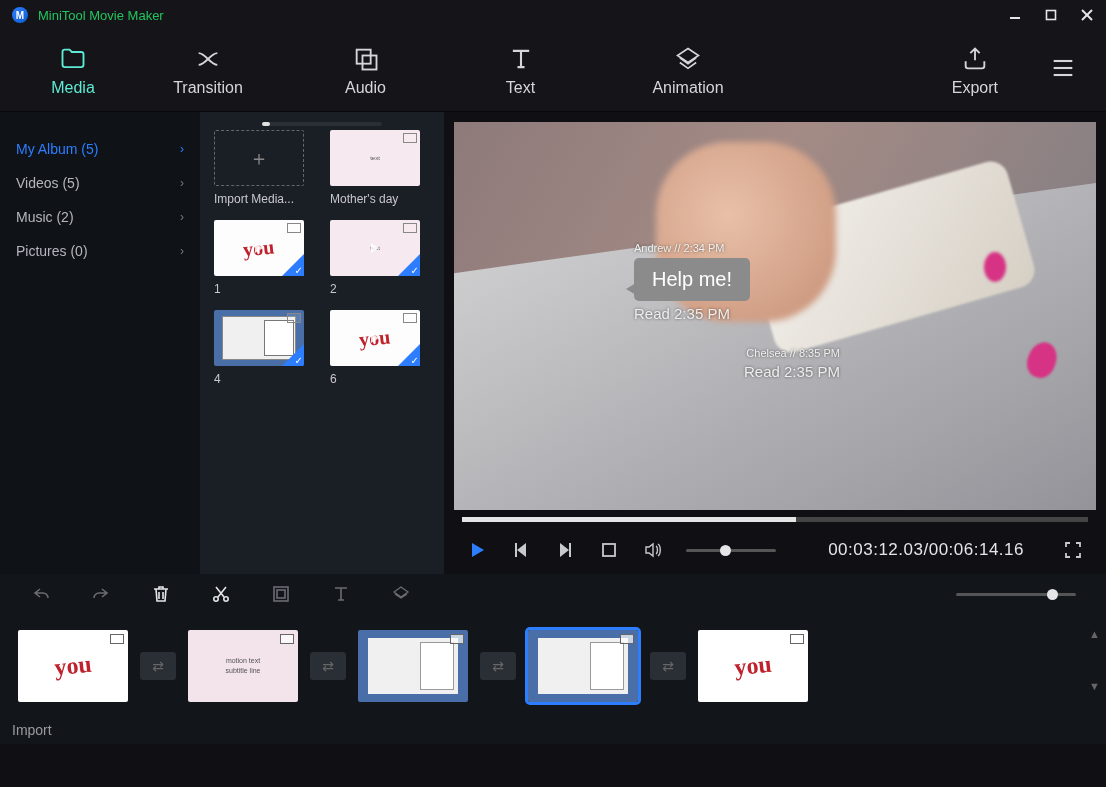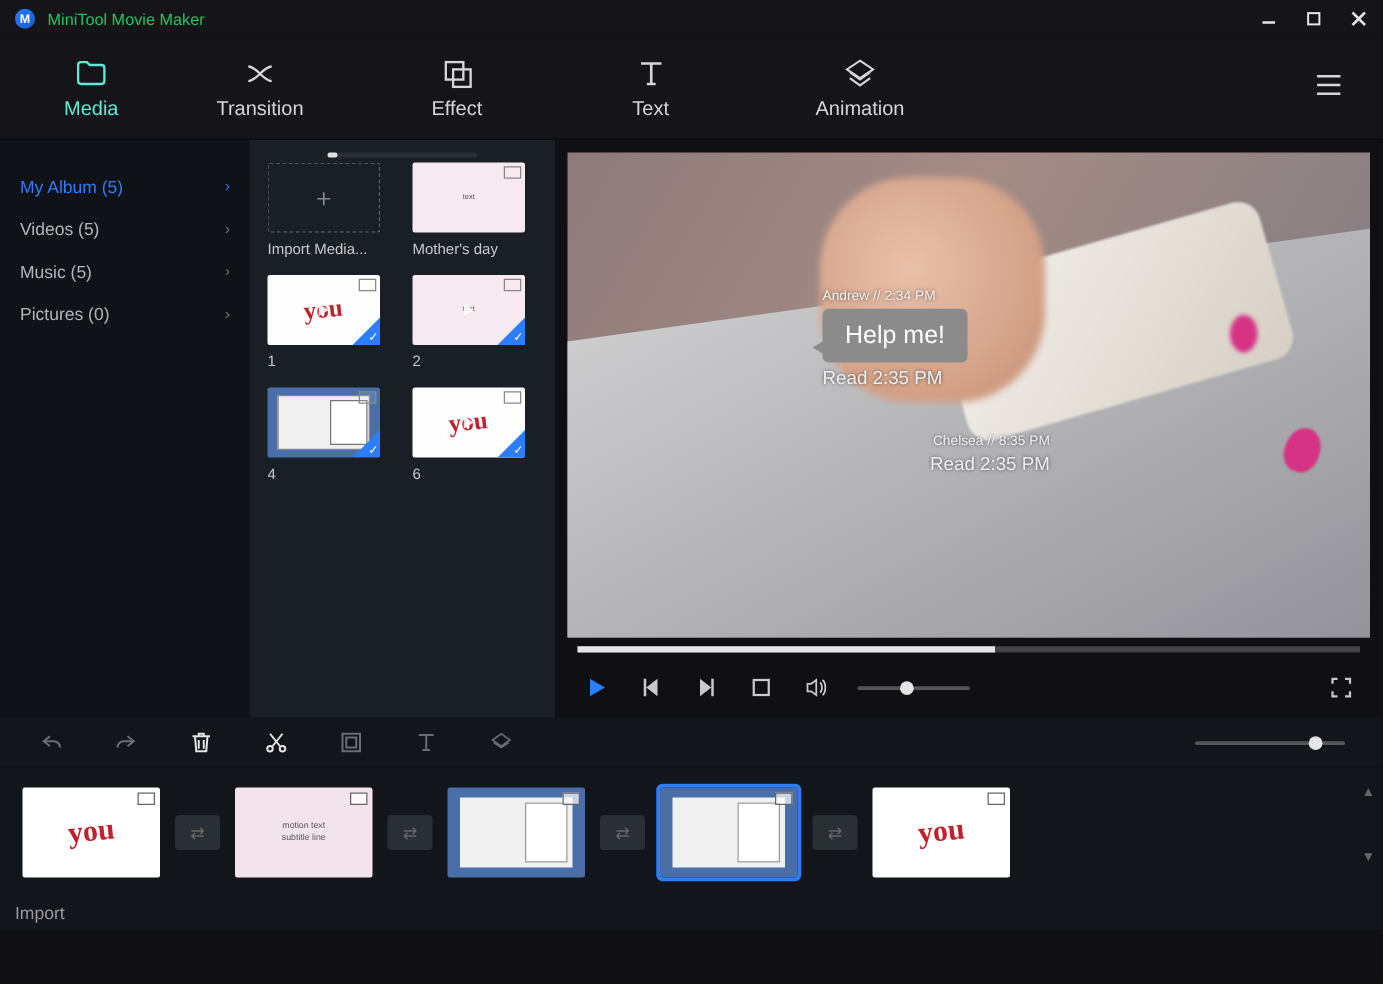--- a/index.html
+++ b/index.html
@@ -53,21 +53,21 @@
   .thumb .play-overlay { position:absolute; left:50%; top:50%; transform:translate(-50%,-50%); width:0;height:0; border-left:8px solid rgba(255,255,255,0.85); border-top:5px solid transparent; border-bottom:5px solid transparent;}
 
   
   .preview { flex:1; background:#0f0f14; padding: 10px 10px 0 10px; display:flex; flex-direction:column;}
   .preview-video { flex:1; background: linear-gradient(120deg,#8d7a7a 0%, #a48b85 40%, #7a7a82 100%); position:relative; overflow:hidden;}
   .laptop-shade { position:absolute; left:-40px; bottom:-80px; width:720px; height:360px; background: linear-gradient(160deg,#cfcfd0,#8d8d94); transform:rotate(-8deg); border-radius:8px;}
   .phone { position:absolute; right:70px; top:70px; width:270px; height:130px; background:linear-gradient(135deg,#f5f2ee,#d6cfc4); border-radius:18px; transform:rotate(-16deg); filter:blur(1px);}
   .hand { position:absolute; right:260px; top:20px; width:180px; height:180px; background:radial-gradient(circle at 40% 40%, #e9c0a9, #c79177); border-radius:40%; filter:blur(3px);}
   .nail1 { position:absolute; right:40px; top:220px; width:28px; height:36px; background:#d63384; border-radius:50% 50% 45% 45%; transform:rotate(20deg); filter:blur(1px);}
   .nail2 { position:absolute; right:90px; top:130px; width:22px; height:30px; background:#d63384; border-radius:50%; filter:blur(1.5px);}
-  .chat1 { position:absolute; left:180px; top:109px;margin-left:24px; }
+  .chat1 { position:absolute; left:180px; top:120px; }
   .chat2 { position:absolute; left:290px; top:225px; }
   .chat-meta { font-size:11px; color:#f0f0f0; text-shadow:0 0 3px rgba(0,0,0,0.6); margin-bottom:4px;}
   .chat-meta.right { text-align:right; }
   .bubble { padding:10px 18px; border-radius:5px; font-size:20px; color:#fff; position:relative; display:inline-block;}
   .bubble.gray { background:#8b8b8b; }
   .bubble.blue { background:#29a9d8; }
   .bubble.gray::after { content:""; position:absolute; left:-8px; bottom:6px; border-right:10px solid #8b8b8b; border-top:6px solid transparent; border-bottom:6px solid transparent;}
   .bubble.blue::after { content:""; position:absolute; right:-8px; bottom:6px; border-left:10px solid #29a9d8; border-top:6px solid transparent; border-bottom:6px solid transparent;}
   .chat-read { font-size:15px; color:#eee; text-shadow:0 0 3px rgba(0,0,0,0.6); margin-top:4px;}
   .chat-read.right { text-align:right; }
@@ -150,35 +150,41 @@
     <svg viewBox="0 0 24 24" fill="none" stroke="currentColor" stroke-width="1.6">
         <path d="M4 7c6 0 10 10 16 10M4 17c6 0 10-10 16-10"></path>
       </svg>
     <span>Transition</span>
   </div>
   <div class="main-tab mt2">
     <svg viewBox="0 0 24 24" fill="none" stroke="currentColor" stroke-width="1.6">
         <rect x="4" y="4" width="12" height="12"></rect>
         <rect x="9" y="9" width="12" height="12"></rect>
       </svg>
-    <span>Effect</span>
+    <span>Audio</span>
   </div>
   <div class="main-tab mt3">
     <svg viewBox="0 0 24 24" fill="none" stroke="currentColor" stroke-width="1.8">
         <path d="M5 5h14M12 5v14M9 19h6"></path>
       </svg>
     <span>Text</span>
   </div>
   <div class="main-tab mt4">
     <svg viewBox="0 0 24 24" fill="none" stroke="currentColor" stroke-width="1.4">
         <path d="M12 3l9 6-9 6-9-6 9-6zM5 11l7 5 7-5M5 15l7 5 7-5"></path>
       </svg>
     <span>Animation</span>
   </div>
   <div class="spacer"></div>
+  <div class="main-tab export-tab">
+    <svg viewBox="0 0 24 24" fill="none" stroke="currentColor" stroke-width="1.6">
+        <path d="M12 3v10M8 7l4-4 4 4M4 14v4a2 2 0 0 0 2 2h12a2 2 0 0 0 2-2v-4"></path>
+      </svg>
+    <span>Export</span>
+  </div>
   <div class="main-tab" style="width:50px;">
     <svg viewBox="0 0 24 24" stroke="currentColor" stroke-width="1.8">
         <line x1="4" y1="6" x2="20" y2="6"></line>
         <line x1="4" y1="12" x2="20" y2="12"></line>
         <line x1="4" y1="18" x2="20" y2="18"></line>
       </svg>
   </div>
 </div>
 
 <div class="body-row">
@@ -186,21 +192,21 @@
   <div class="sidebar">
     <div class="side-item active">
       <span>My Album (5)</span>
       <span class="chev">›</span>
     </div>
     <div class="side-item">
       <span>Videos (5)</span>
       <span class="chev">›</span>
     </div>
     <div class="side-item">
-      <span>Music (5)</span>
+      <span>Music (2)</span>
       <span class="chev">›</span>
     </div>
     <div class="side-item">
       <span>Pictures (0)</span>
       <span class="chev">›</span>
     </div>
   </div>
 
   <div class="media-panel">
     <div class="scroll-indicator"></div>
@@ -291,20 +297,23 @@
         </span>
       <span class="ctl">
           <svg viewBox="0 0 18 18" fill="currentColor">
             <path d="M2 6h3l4-3v12l-4-3H2zM12 5c2 1 2 7 0 8M14 3c3 2 3 10 0 12" fill="none" stroke="currentColor" stroke-width="1.4"></path>
           </svg>
         </span>
       <div class="vol-track">
           <div class="dot"></div>
         </div>
       <div class="spacer"></div>
+      <div class="timecode">
+        <span>00:03:12.03</span><span>/</span><span>00:06:14.16</span>
+      </div>
       <span class="ctl fullscreen">
           <svg viewBox="0 0 18 18" fill="none" stroke="currentColor" stroke-width="1.8">
             <path d="M2 6V2h4M16 6V2h-4M2 12v4h4M16 12v4h-4"></path>
           </svg>
         </span>
     </div>
   </div>
 </div>
 
 <div class="toolbar">

